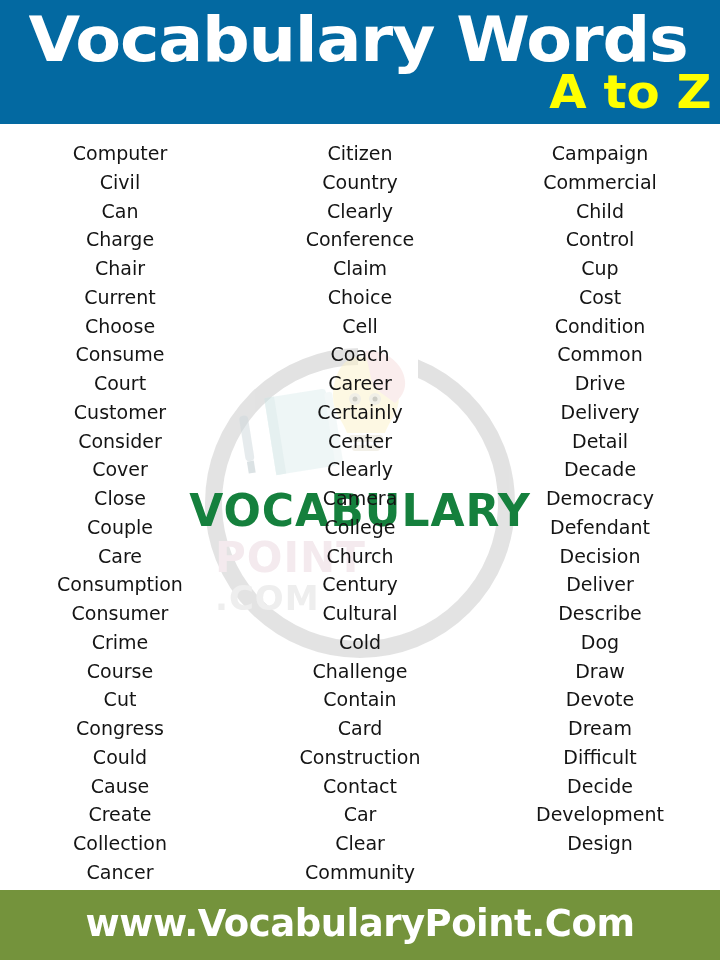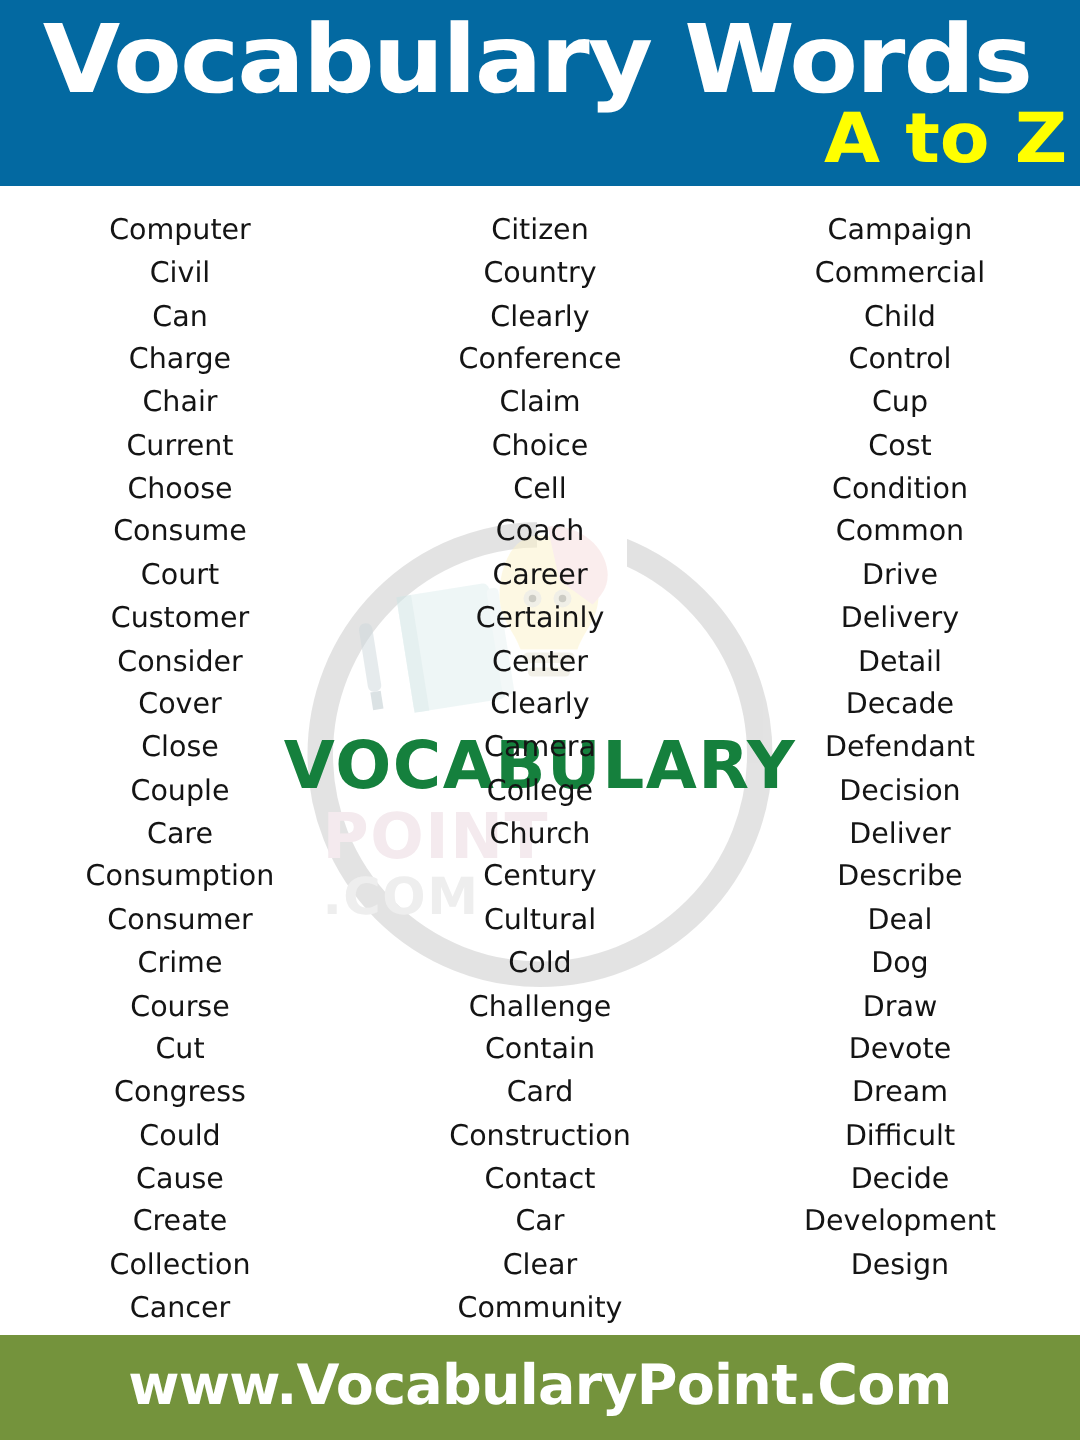--- a/index.html
+++ b/index.html
@@ -284,25 +284,25 @@
       <div class="word">Child</div>
       <div class="word">Control</div>
       <div class="word">Cup</div>
       <div class="word">Cost</div>
       <div class="word">Condition</div>
       <div class="word">Common</div>
       <div class="word">Drive</div>
       <div class="word">Delivery</div>
       <div class="word">Detail</div>
       <div class="word">Decade</div>
+      <div class="word">Democracy</div>
       <div class="word">Defendant</div>
       <div class="word">Decision</div>
       <div class="word">Deliver</div>
       <div class="word">Describe</div>
-      <div class="word">Deal</div>
       <div class="word">Dog</div>
       <div class="word">Draw</div>
       <div class="word">Devote</div>
       <div class="word">Dream</div>
       <div class="word">Difficult</div>
       <div class="word">Decide</div>
       <div class="word">Development</div>
       <div class="word">Design</div>
     </div>
 </div>

